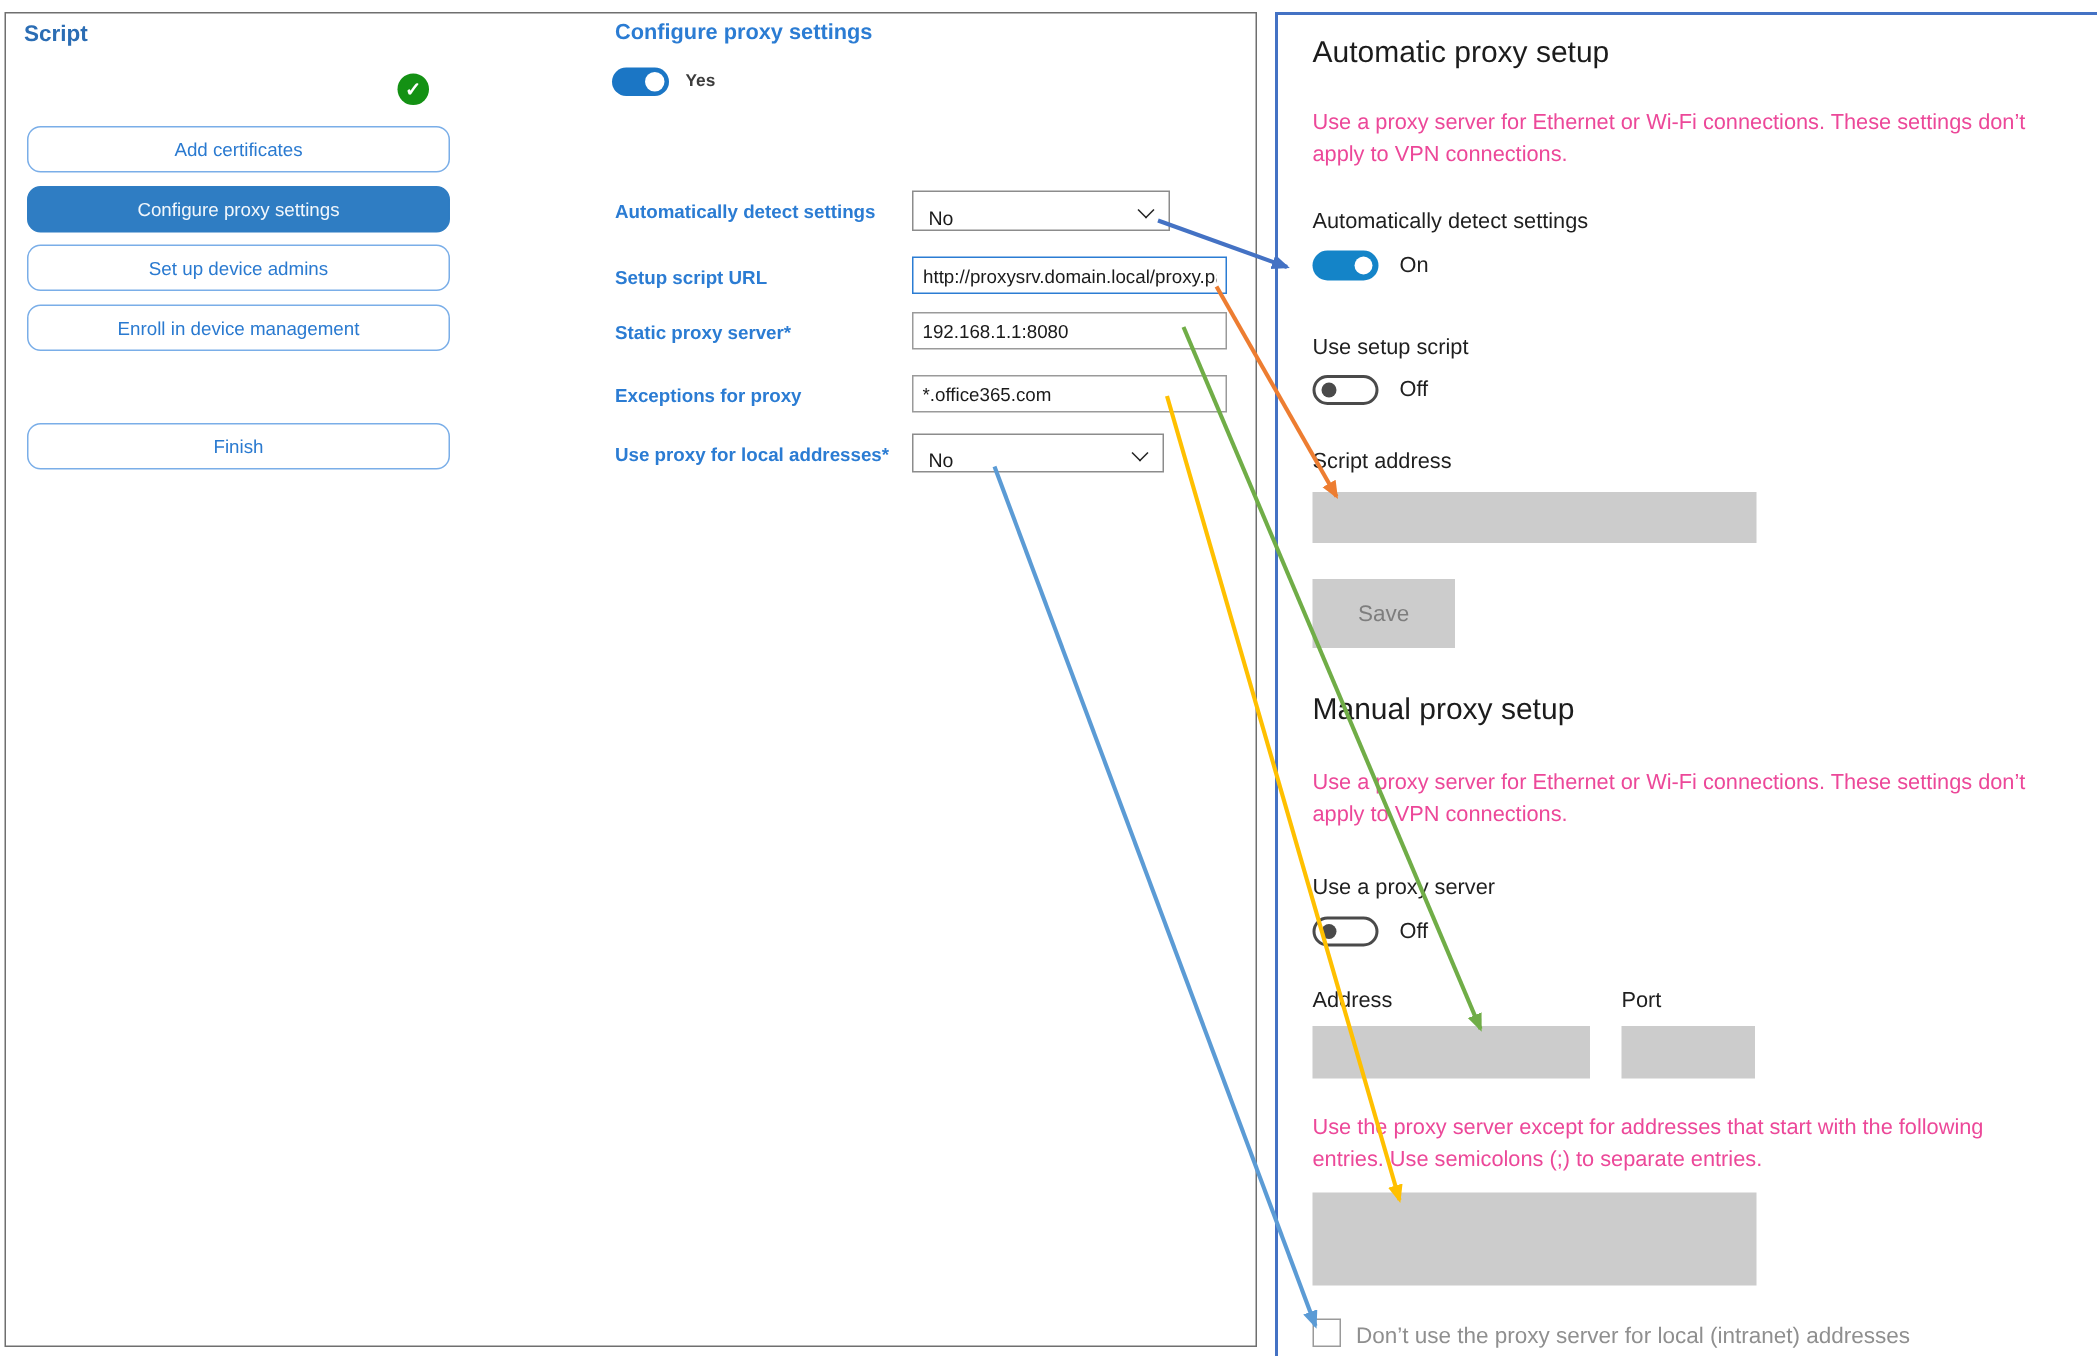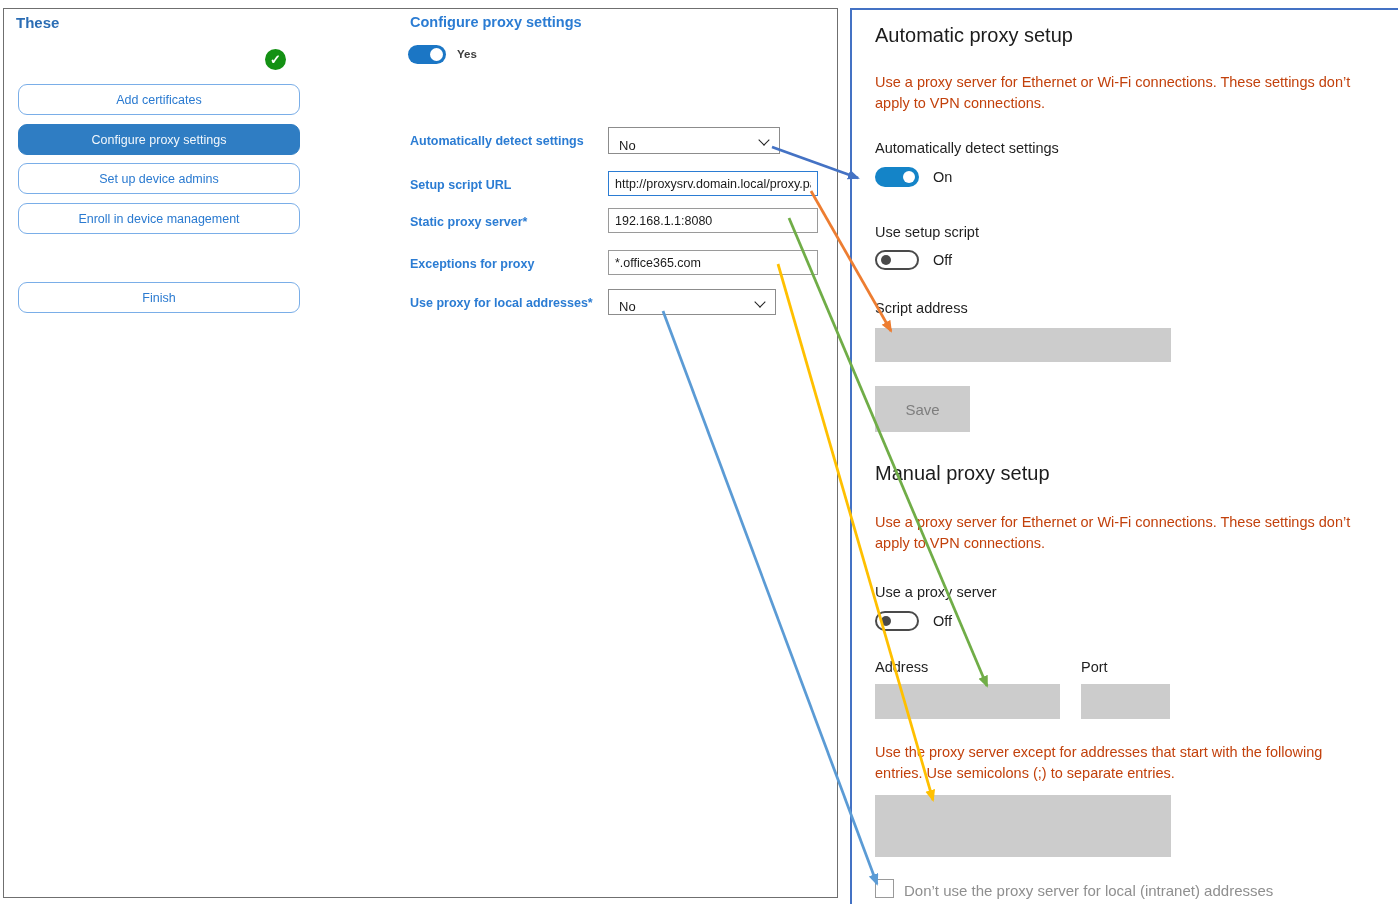--- a/index.html
+++ b/index.html
@@ -40,21 +40,21 @@
     padding:0 10px; cursor:pointer; }
   .f-select .chev { position:absolute; right:11px; top:8px; width:8px; height:8px;
     border-right:1.6px solid #222; border-bottom:1.6px solid #222; transform:rotate(45deg); }
   .f-input { position:absolute; left:608px; width:210px; height:25px; border:1px solid #9a9a9a;
     background:#ffffff; font-size:12.5px; color:#1a1a1a; padding:0 6px;
     font-family:"Liberation Sans", sans-serif; }
   .f-input.focused { border:1.5px solid #2b7cd3; }
 
   
   .s-h1 { position:absolute; left:875px; font-size:20px; font-weight:400; color:#1c1c1c; }
-  .s-p  { position:absolute; left:875px; font-size:14.5px; line-height:1.42; color:#c2410c; }
+  .s-p  { position:absolute; left:875px; font-size:14.5px; line-height:1.42; color:#ec4899; }
   .s-lbl{ position:absolute; left:875px; font-size:14.5px; color:#1f1f1f; }
   .toggle-lg { position:absolute; left:875px; width:44px; height:20px; border-radius:11px; cursor:pointer; }
   .toggle-lg.on { background:#1484c8; }
   .toggle-lg.on .knob { position:absolute; right:4px; top:4px; width:12px; height:12px; border-radius:50%; background:#ffffff; }
   .toggle-lg.off { background:#ffffff; border:2px solid #4a4a4a; }
   .toggle-lg.off .knob { position:absolute; left:4px; top:3px; width:10px; height:10px; border-radius:50%; background:#4a4a4a; }
   .t-state { position:absolute; left:933px; font-size:14.5px; color:#1f1f1f; }
   .gray-box { position:absolute; background:#cccccc; border:none; }
   .save-btn { position:absolute; left:875px; top:386px; width:95px; height:46px; background:#cccccc;
     color:#7e7e7e; font-size:15px; border:none; font-family:"Liberation Sans", sans-serif; cursor:default; }
@@ -65,21 +65,21 @@
   .arrows { position:absolute; left:0; top:0; pointer-events:none; z-index:50; }
 </style>
 </head>
 <body>
 
 <div id="stage">
 
   <div class="wcd-frame"></div>
   <div class="settings-window"></div>
 
-  <div class="steps-title">These</div>
+  <div class="steps-title">Script</div>
 
   <div class="check-badge">✓</div>
   <div class="step-btn" style="top:84px">
       <span>Add certificates</span>
     </div>
   <div class="step-btn selected" style="top:124px">
       <span>Configure proxy settings</span>
     </div>
   <div class="step-btn" style="top:163px">
       <span>Set up device admins</span>

